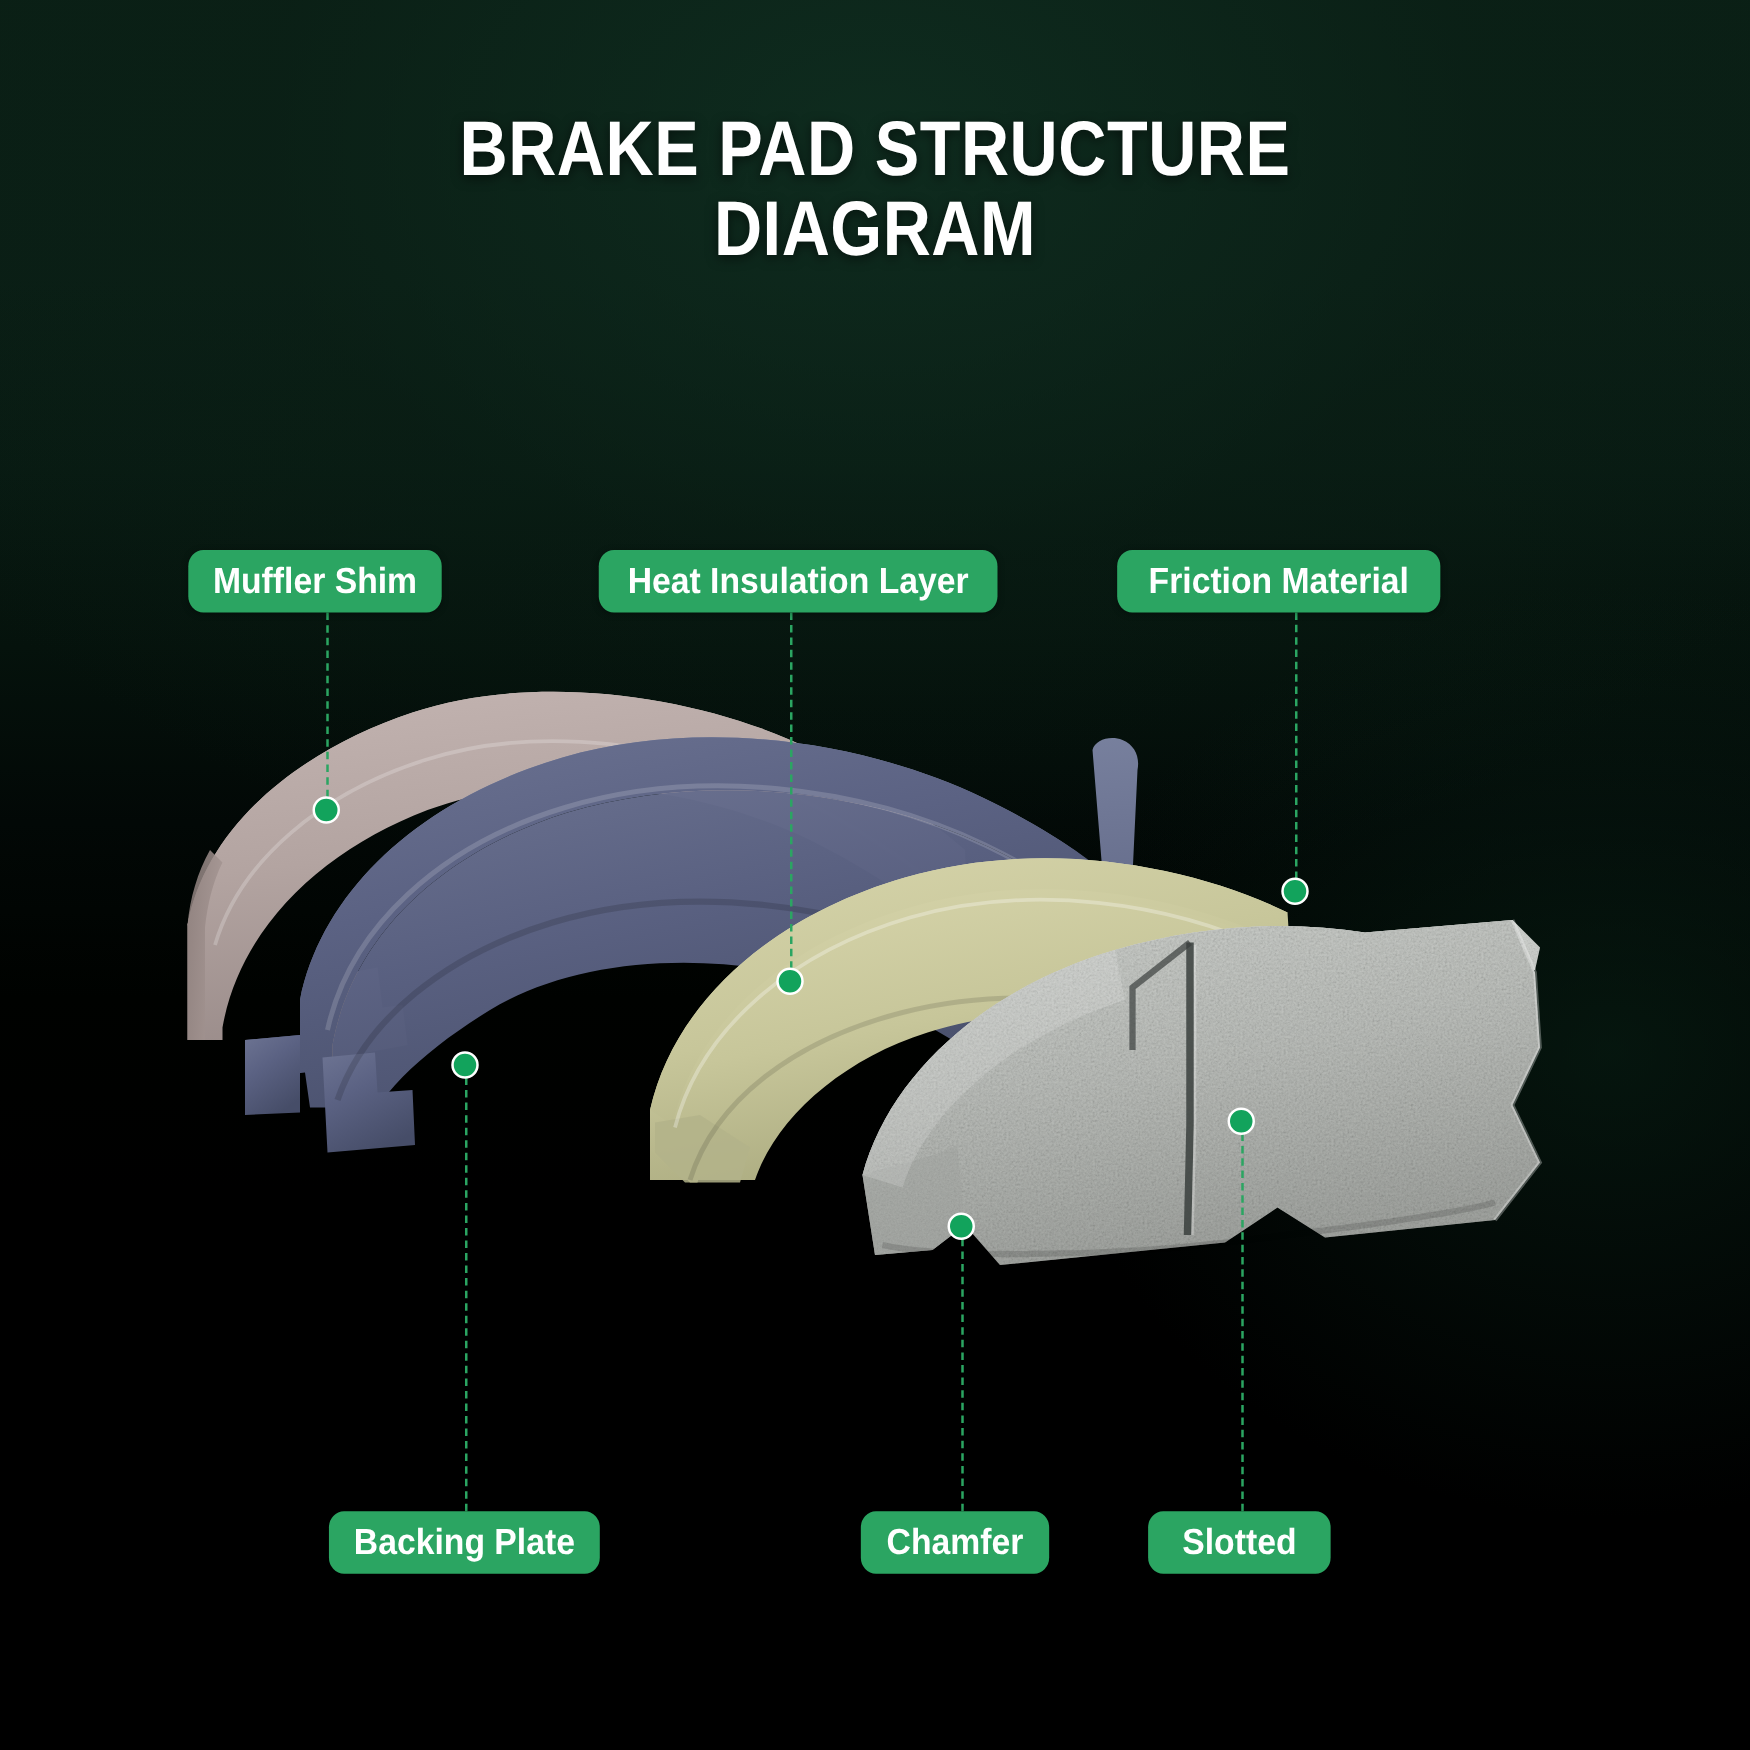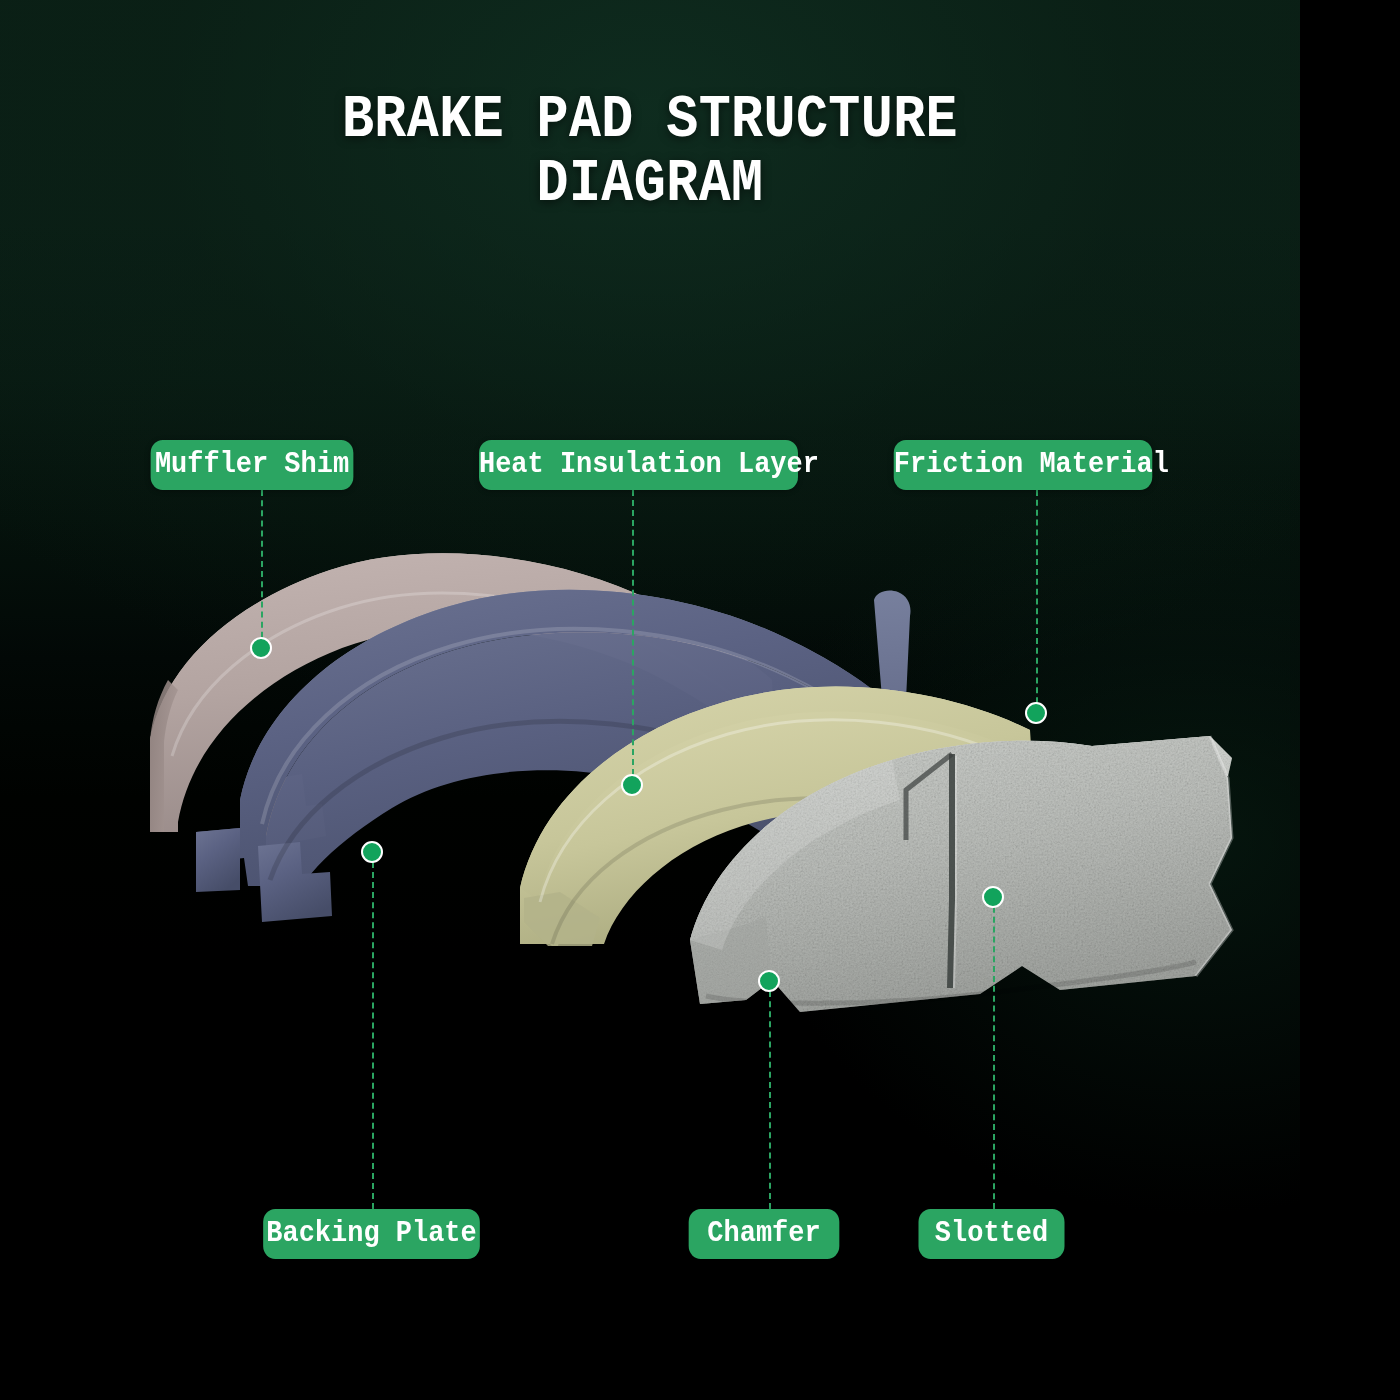--- a/index.html
+++ b/index.html
@@ -3,24 +3,24 @@
 <meta charset="utf-8">
 <title>Brake Pad Structure Diagram</title>
 <style>
   html, body {
     margin: 0;
     padding: 0;
     background: #000000;
   }
   #stage {
     position: relative;
-    width: 1300px;
+    width: 1400px;
     height: 1400px;
     overflow: hidden;
-    font-family: Liberation Mono, monospace;
+    font-family: Liberation Sans, sans-serif;
     background: #000000;
   }
   
   #bg {
     position: absolute;
     inset: 0;
     background:
       radial-gradient(ellipse 900px 620px at 50% 8%, rgba(16,48,34,0.75) 0%, rgba(11,33,23,0.35) 55%, rgba(0,0,0,0) 100%),
       linear-gradient(180deg,
         #0a1f15 0%,

